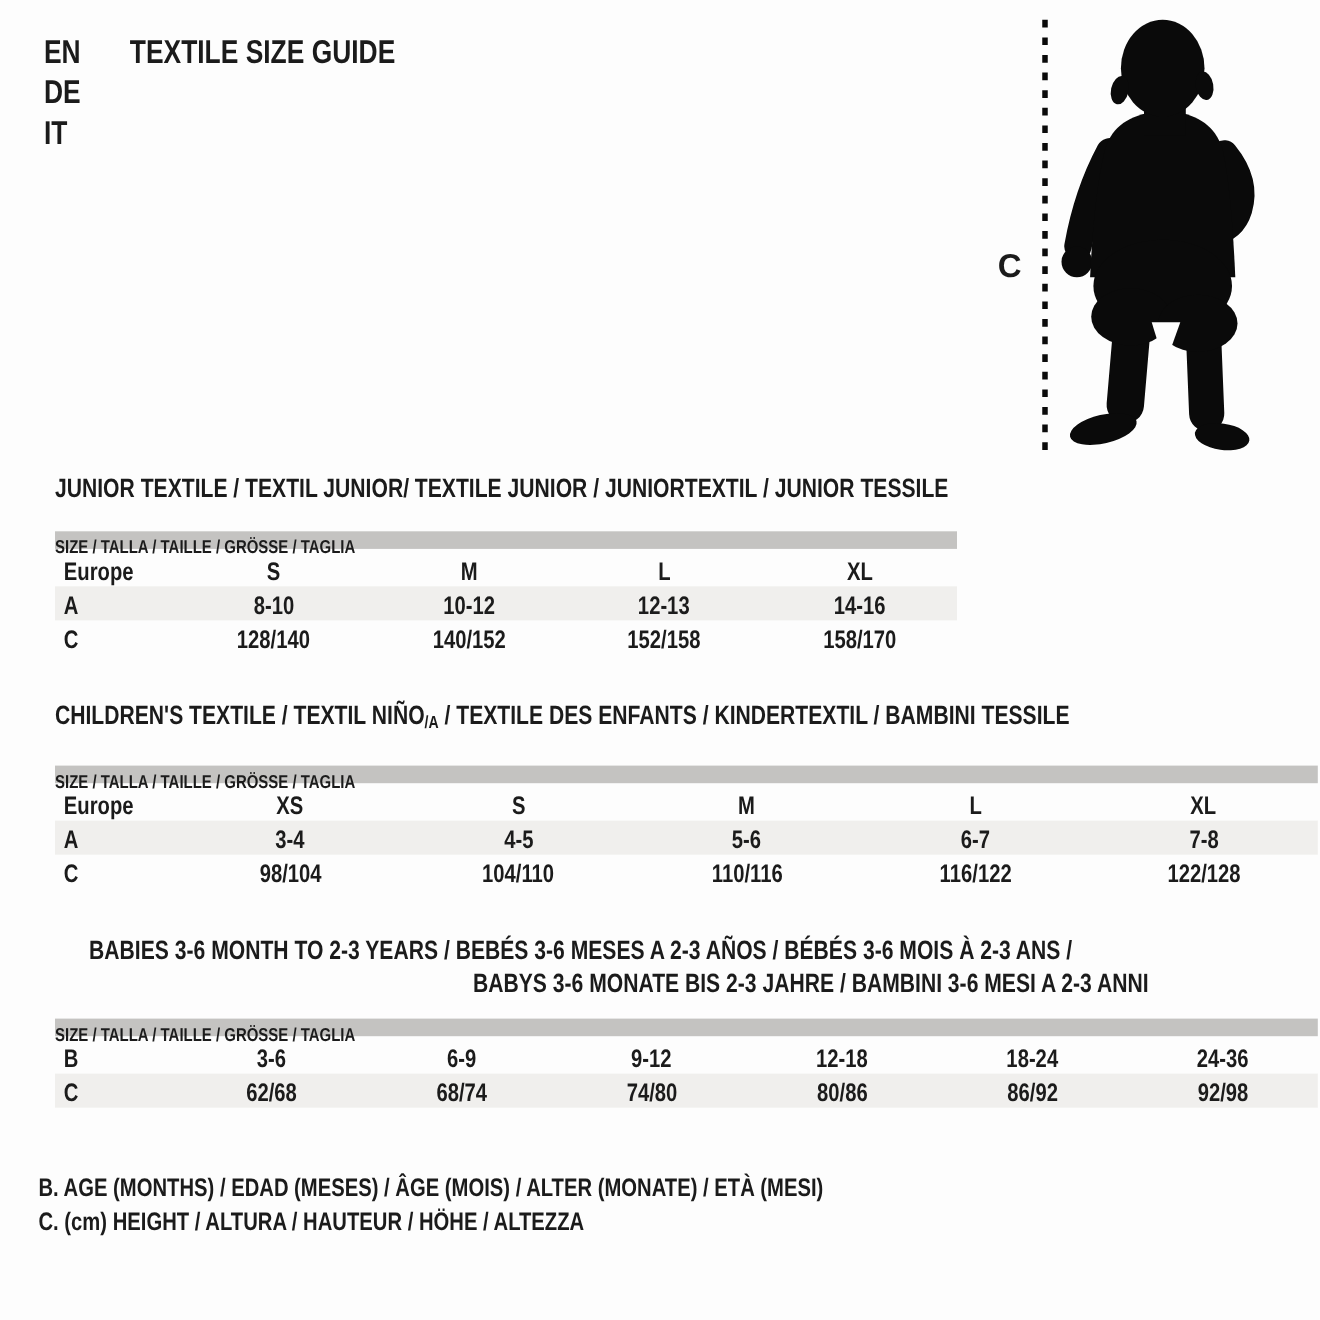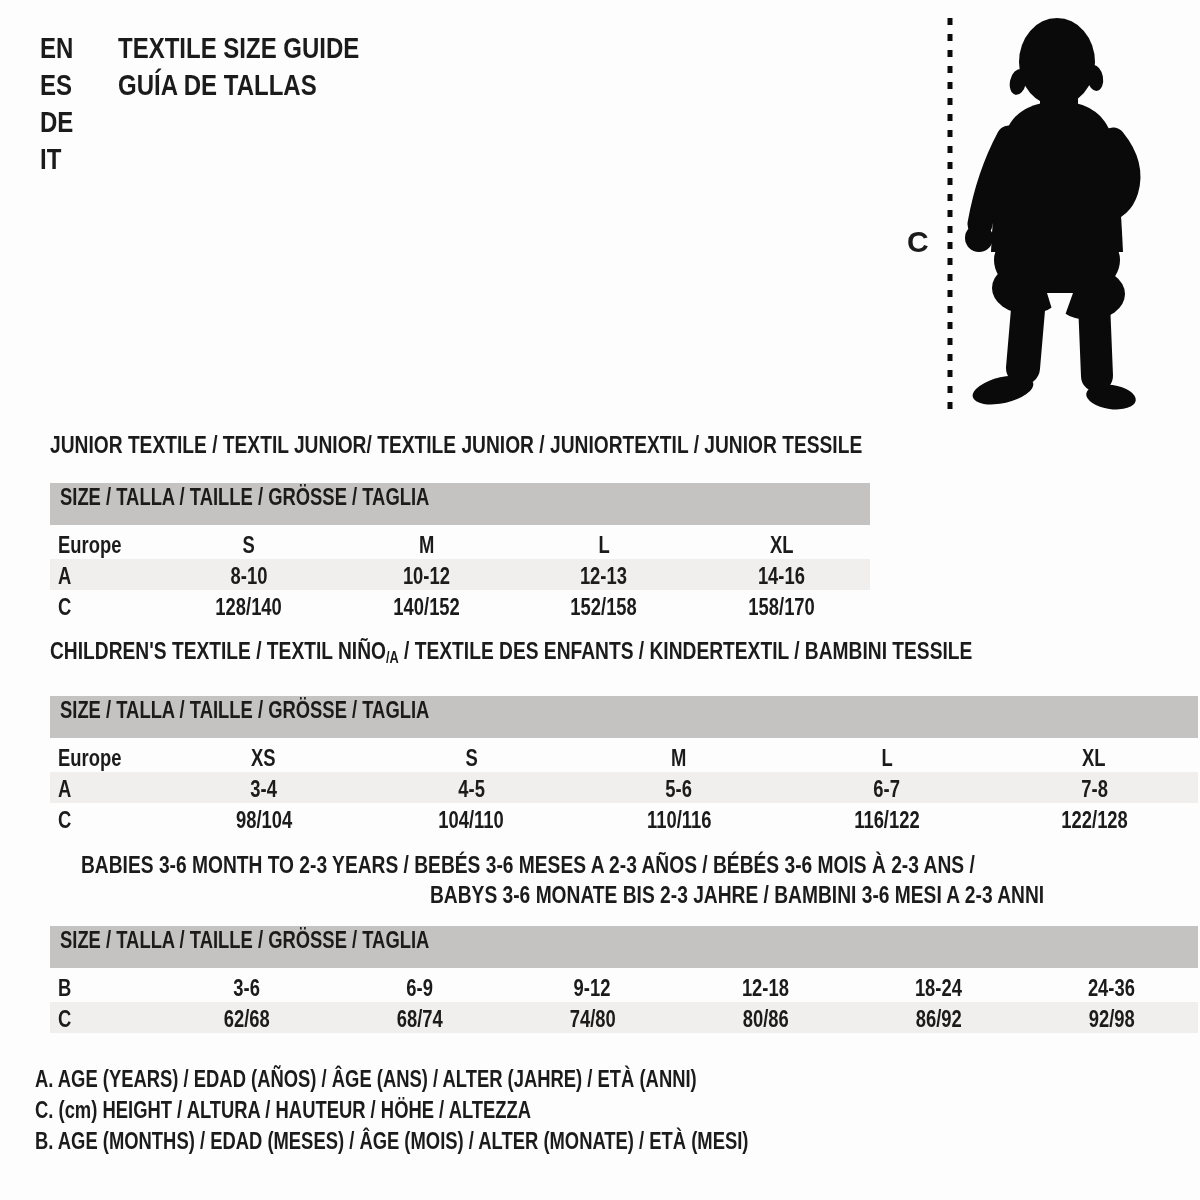--- a/index.html
+++ b/index.html
@@ -17,41 +17,37 @@
   .lang-row{display:flex;height:37px;align-items:flex-end;font-size:30px;letter-spacing:0;}
   .lang-code{width:78px;flex:0 0 78px;}
 
   
   .figure{position:absolute;left:885px;top:10px;width:280px;height:412px;}
 
   
   .sec{position:absolute;left:50px;}
   .sec-title{margin:0;font-size:24px;line-height:26px;}
   .sec-title sub{font-size:16px;vertical-align:-4px;}
-  .bar{height:42px;line-height:29px;background:#c4c3c1;padding-left:10px;margin-bottom:3px;font-size:23px;}
+  .bar{height:16px;line-height:29px;background:#c4c3c1;margin-bottom:3px;font-size:17px;}
   .trow{display:flex;height:31px;align-items:flex-end;font-size:23px;}
   .trow.shaded{background:#f0efed;}
   .lab{width:110px;flex:0 0 110px;padding-left:8px;box-sizing:border-box;}
   .cell{flex:1;text-align:center;}
 
   
   .notes{position:absolute;left:35px;top:1064px;font-size:23px;}
   .note-line{height:31px;line-height:31px;}
 </style>
 </head>
 <body>
 
 <div class="lang-list">
   <div class="lang-row">
     <span class="lang-code"><span class="cond">EN</span></span>
     <span><span class="cond">TEXTILE SIZE GUIDE</span></span>
-  </div>
-  <div class="lang-row">
-    <span class="lang-code"><span class="cond">ES</span></span>
-    <span><span class="cond">GUÍA DE TALLAS</span></span>
   </div>
   <div class="lang-row">
     <span class="lang-code"><span class="cond">DE</span></span>
   </div>
   <div class="lang-row">
     <span class="lang-code"><span class="cond">IT</span></span>
   </div>
 </div>
 
 <div class="figure">
@@ -169,16 +165,15 @@
     <span class="cell"><span class="cond-c">62/68</span></span>
     <span class="cell"><span class="cond-c">68/74</span></span>
     <span class="cell"><span class="cond-c">74/80</span></span>
     <span class="cell"><span class="cond-c">80/86</span></span>
     <span class="cell"><span class="cond-c">86/92</span></span>
     <span class="cell"><span class="cond-c">92/98</span></span>
   </div>
 </section>
 
 <div class="notes">
-  <div class="note-line"><span class="cond">A. AGE (YEARS) / EDAD (AÑOS) / ÂGE (ANS) / ALTER (JAHRE) / ETÀ (ANNI)</span></div>
+  <div class="note-line"><span class="cond">B. AGE (MONTHS) / EDAD (MESES) / ÂGE (MOIS) / ALTER (MONATE) / ETÀ (MESI)</span></div>
   <div class="note-line"><span class="cond">C. (cm) HEIGHT / ALTURA / HAUTEUR / HÖHE / ALTEZZA</span></div>
-  <div class="note-line"><span class="cond">B. AGE (MONTHS) / EDAD (MESES) / ÂGE (MOIS) / ALTER (MONATE) / ETÀ (MESI)</span></div>
 </div>
 
 </body></html>

